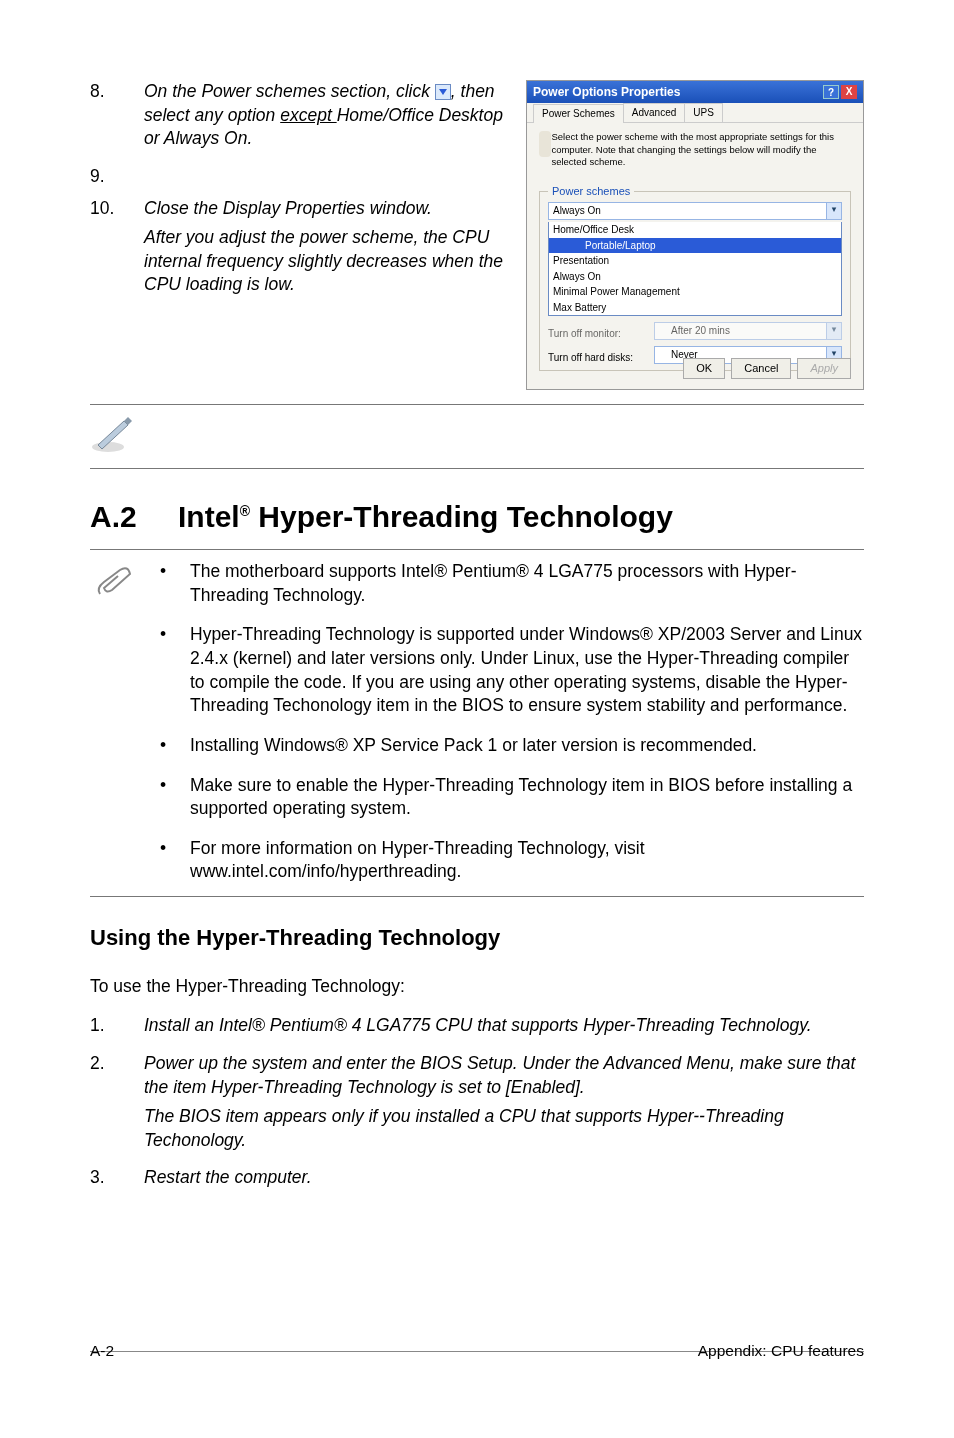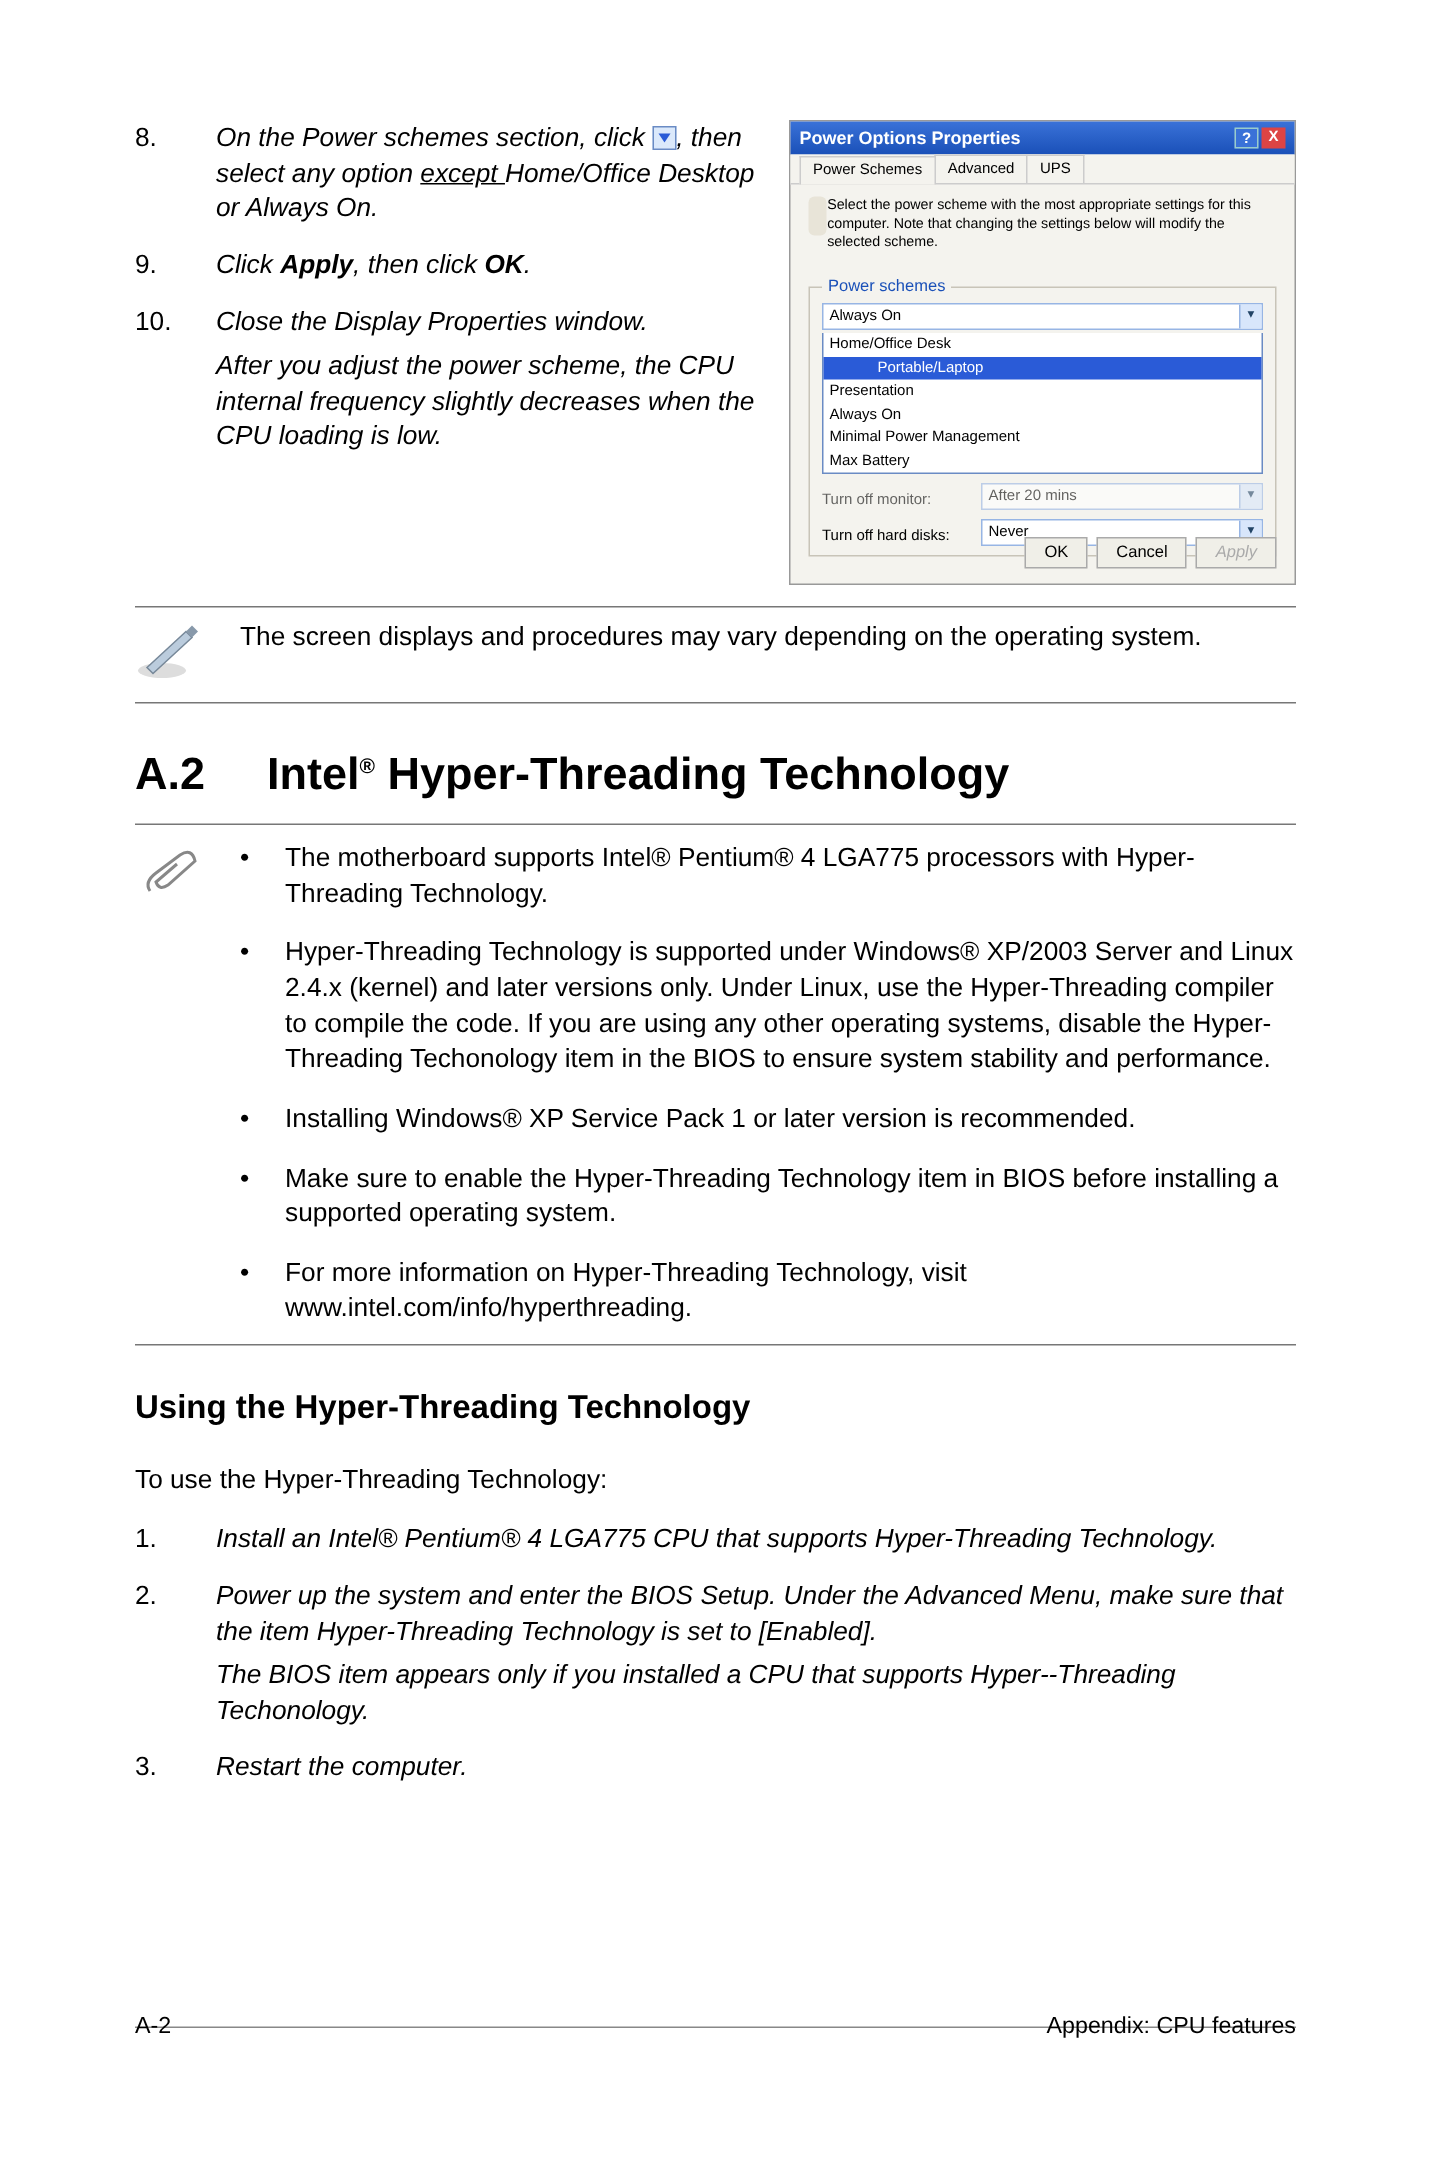--- a/index.html
+++ b/index.html
@@ -55,21 +55,21 @@
   .ss-desc-icon { width:26px; height:26px; background:#e8e4d8; border-radius:4px; position:relative; }
   .ss-group { border:1px solid #c8c4b8; padding:10px 8px 6px; position:relative; margin-top:6px; }
   .ss-group-title { position:absolute; top:-8px; left:8px; background:#f4f3ee; color:#1a50b8; padding:0 4px; font-size:11px; }
   .ss-combo { height:18px; border:1px solid #97b5e4; display:flex; justify-content:space-between; align-items:center; padding:0 0 0 4px; margin-bottom:2px; background:#fff; }
   .ss-combo .arr { width:15px; height:16px; background:#d8e6fb; border-left:1px solid #97b5e4; text-align:center; font-size:9px; color:#246; }
   .ss-list { border:1px solid #6a8bc4; border-top:none; background:#fff; }
   .ss-list .it { padding:1px 4px; }
   .ss-list .hi { background:#2a5bd7; color:#fff;padding-left:36px; }
   .ss-field { display:flex; gap:6px; margin-top:6px; align-items:flex-end; }
   .ss-field label { width:100px; }
-  .ss-field .sel { flex:1; height:18px; border:1px solid #97b5e4; display:flex; justify-content:space-between; align-items:center; padding-left:4px; background:#fff; }
+  .ss-field .sel { flex:1; height:18px; border:1px solid #97b5e4; display:flex; justify-content:space-between; align-items:center; padding-left:16px; background:#fff; }
   .ss-field .sel .arr { width:15px; height:16px; background:#d8e6fb; border-left:1px solid #97b5e4; text-align:center; font-size:9px; color:#246; }
   .ss-buttons { position:absolute; bottom:10px; right:12px; display:flex; gap:6px; }
   .ss-btn { border:1px solid #aaa; padding:2px 12px; font-size:11px; background:#f0efe8; }
   .ss-btn.dis { color:#aaa; font-style:italic; }
 
   .note-row { display:flex; gap:20px; align-items:flex-start; padding:8px 0; border-top:1px solid #777; border-bottom:1px solid #777; margin-bottom:28px; }
   .note-icon, .tip-icon { width:50px; flex-shrink:0; }
 
   h1.sec { font-size: 30px; font-weight: bold; margin: 0 0 12px 0; display:flex; align-items:baseline; gap:24px; }
   h1.sec .num { min-width: 64px; }
@@ -99,25 +99,20 @@
         <p>
           <span>On the Power schemes section, click </span><span class="btn-icon"><svg width="10" height="10">
                 <path d="M1 2 L9 2 L5 8 Z" fill="#2a5bd7"></path>
               </svg></span><span>, then select any option </span><span class="underline">except </span><span>Home/Office Desktop or Always On.</span>
         </p>
       </div>
     </div>
 
     <div class="ol-row">
       <div class="ol-num">9.</div>
-      <div class="ol-body">
-        <p>
-          <span>Click </span><span class="bold">Apply</span><span>, then click </span><span class="bold">OK</span><span>.</span>
-        </p>
-      </div>
     </div>
 
     <div class="ol-row">
       <div class="ol-num">10.</div>
       <div class="ol-body">
         <p><span>Close the Display Properties window.</span></p>
         <p>After you adjust the power scheme, the CPU internal frequency slightly decreases when the CPU loading is low.</p>
       </div>
     </div>
 
@@ -180,21 +175,20 @@
 </div>
 
 <div class="note-row">
   <div class="note-icon">
     <svg width="46" height="40">
         <ellipse cx="18" cy="34" rx="16" ry="5" fill="#ddd"></ellipse>
         <path d="M8 32 L34 8 L38 12 L12 36 Z" fill="#bcd" stroke="#789"></path>
         <path d="M34 8 L38 4 L42 8 L38 12 Z" fill="#89a"></path>
       </svg>
   </div>
-  <div>The screen displays and procedures may vary depending on the operating system.</div>
 </div>
 
 <h1 class="sec">
   <span class="num">A.2</span>
   <span><span>Intel</span><span class="reg">®</span><span> Hyper-Threading Technology</span></span>
 </h1>
 
 <div class="tip-block">
   <div class="tip-icon">
     <svg width="46" height="46">

